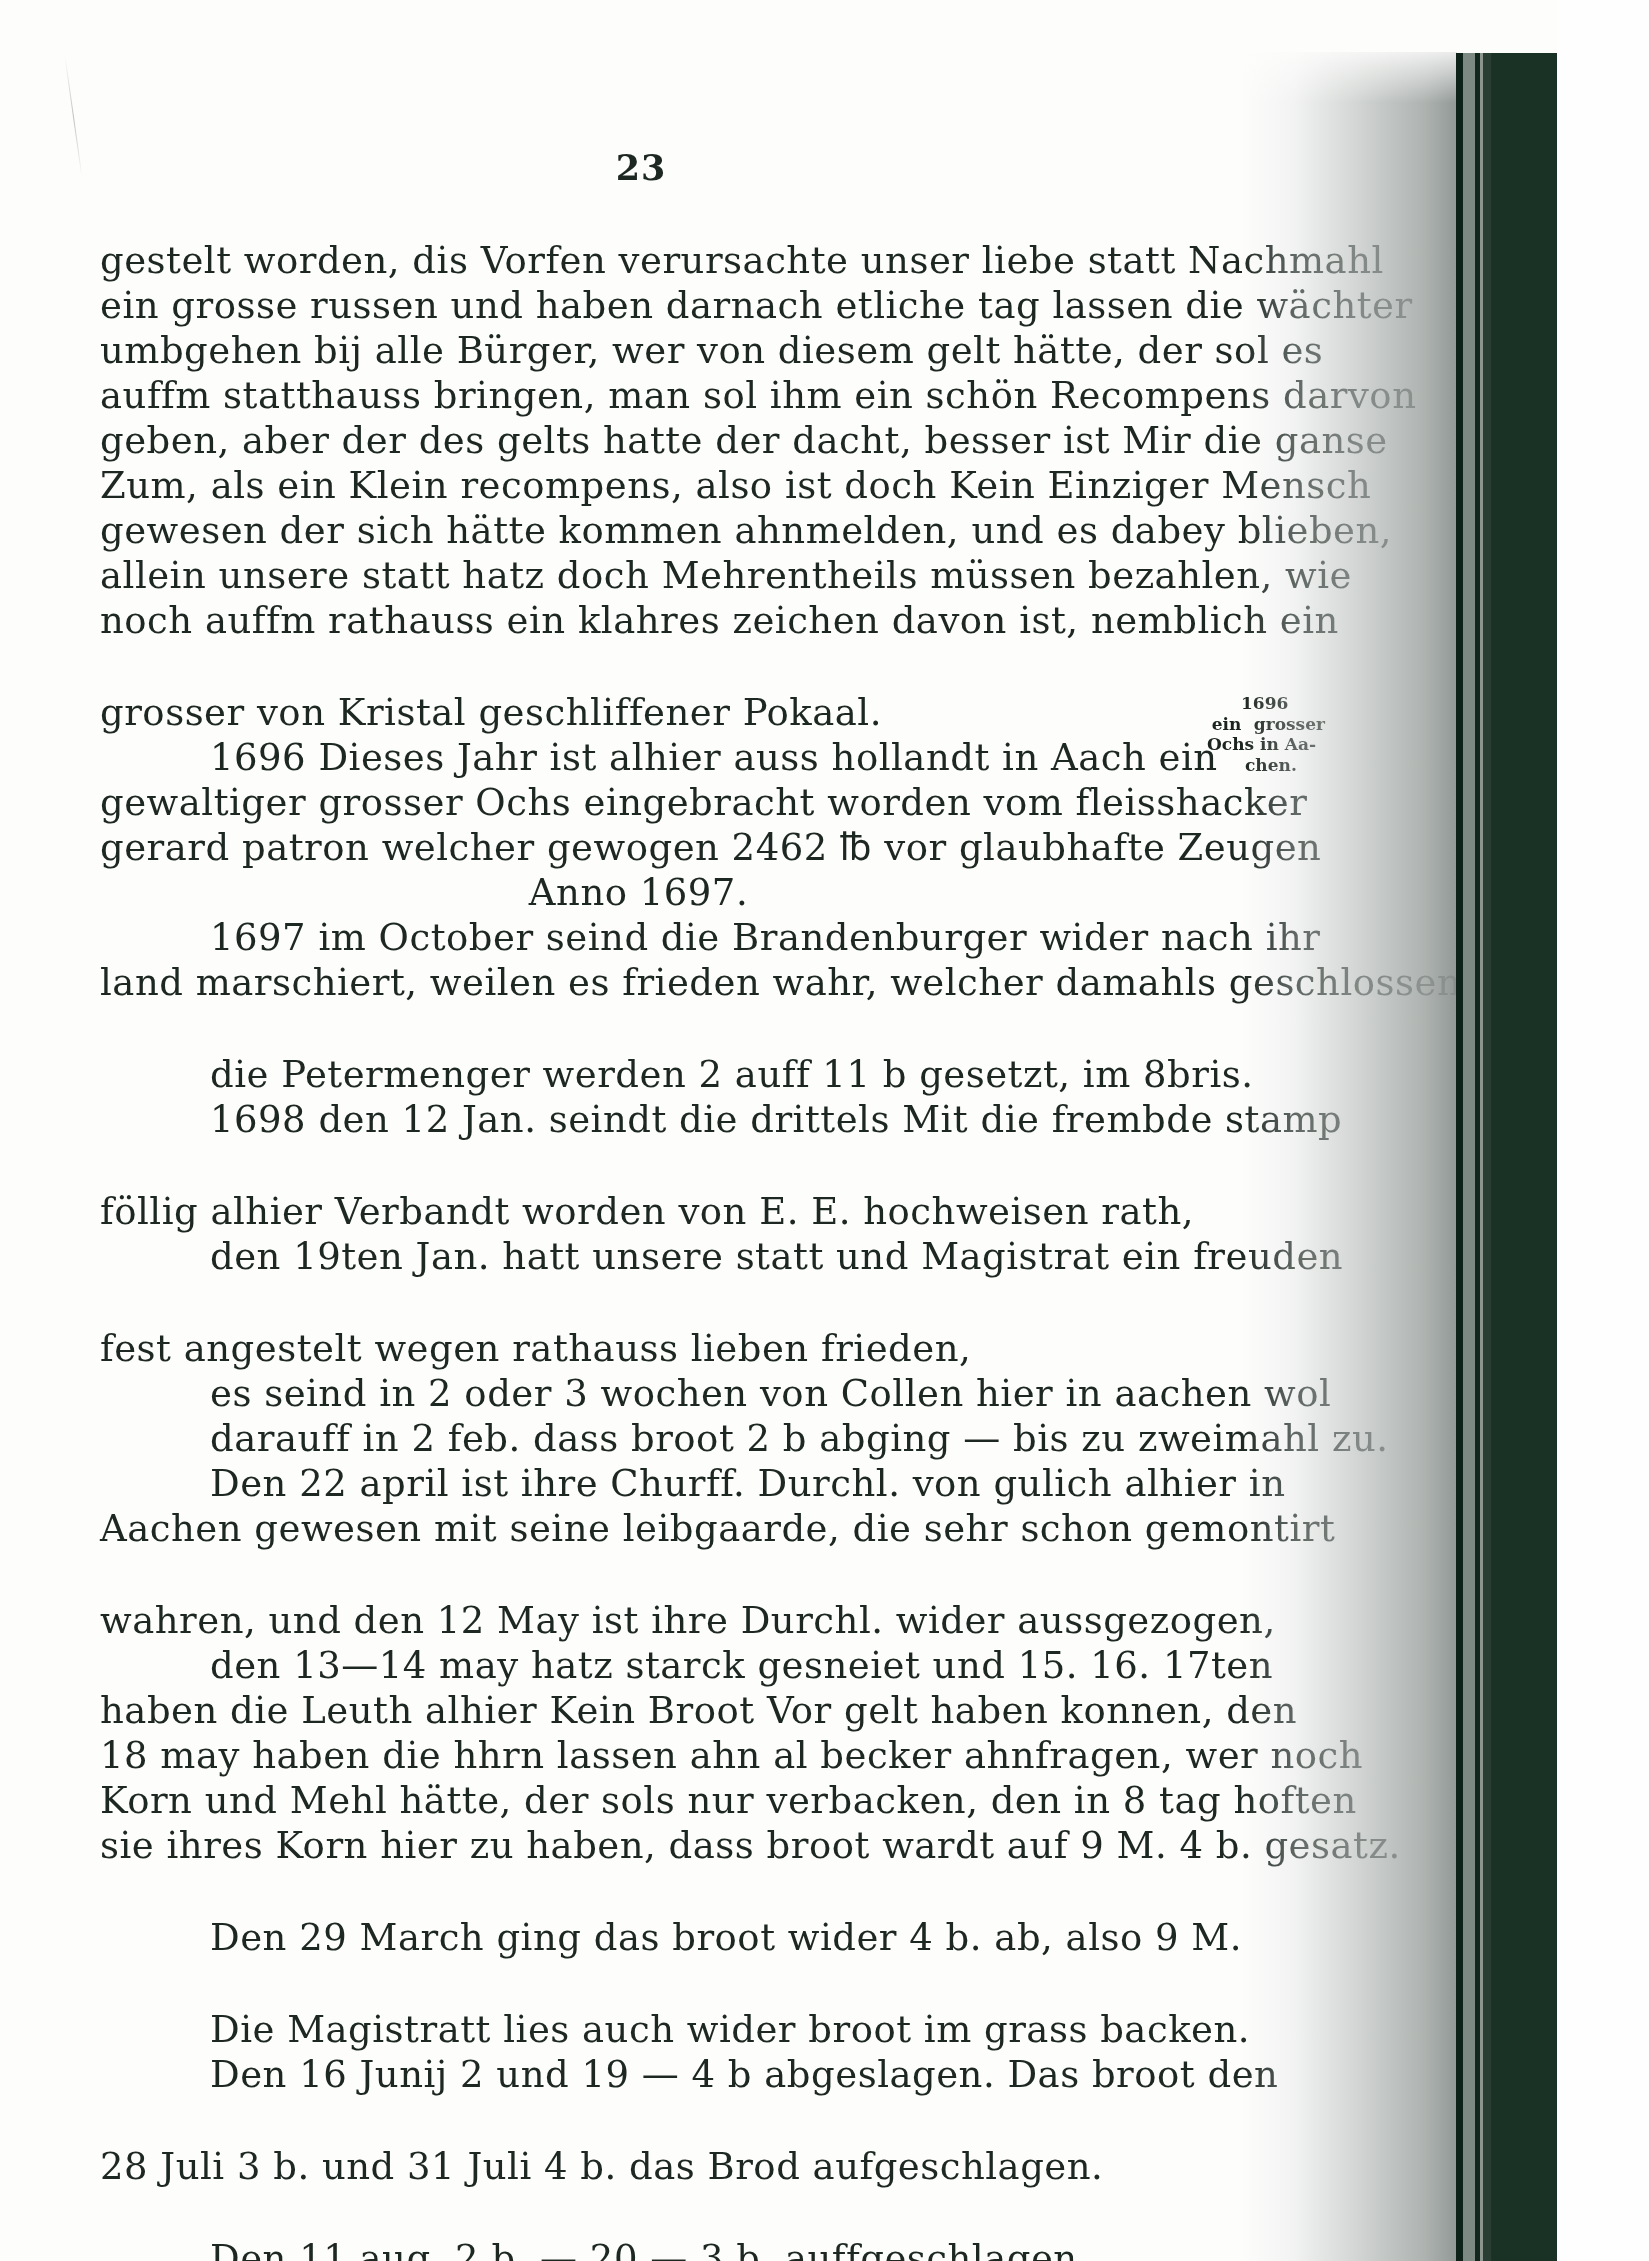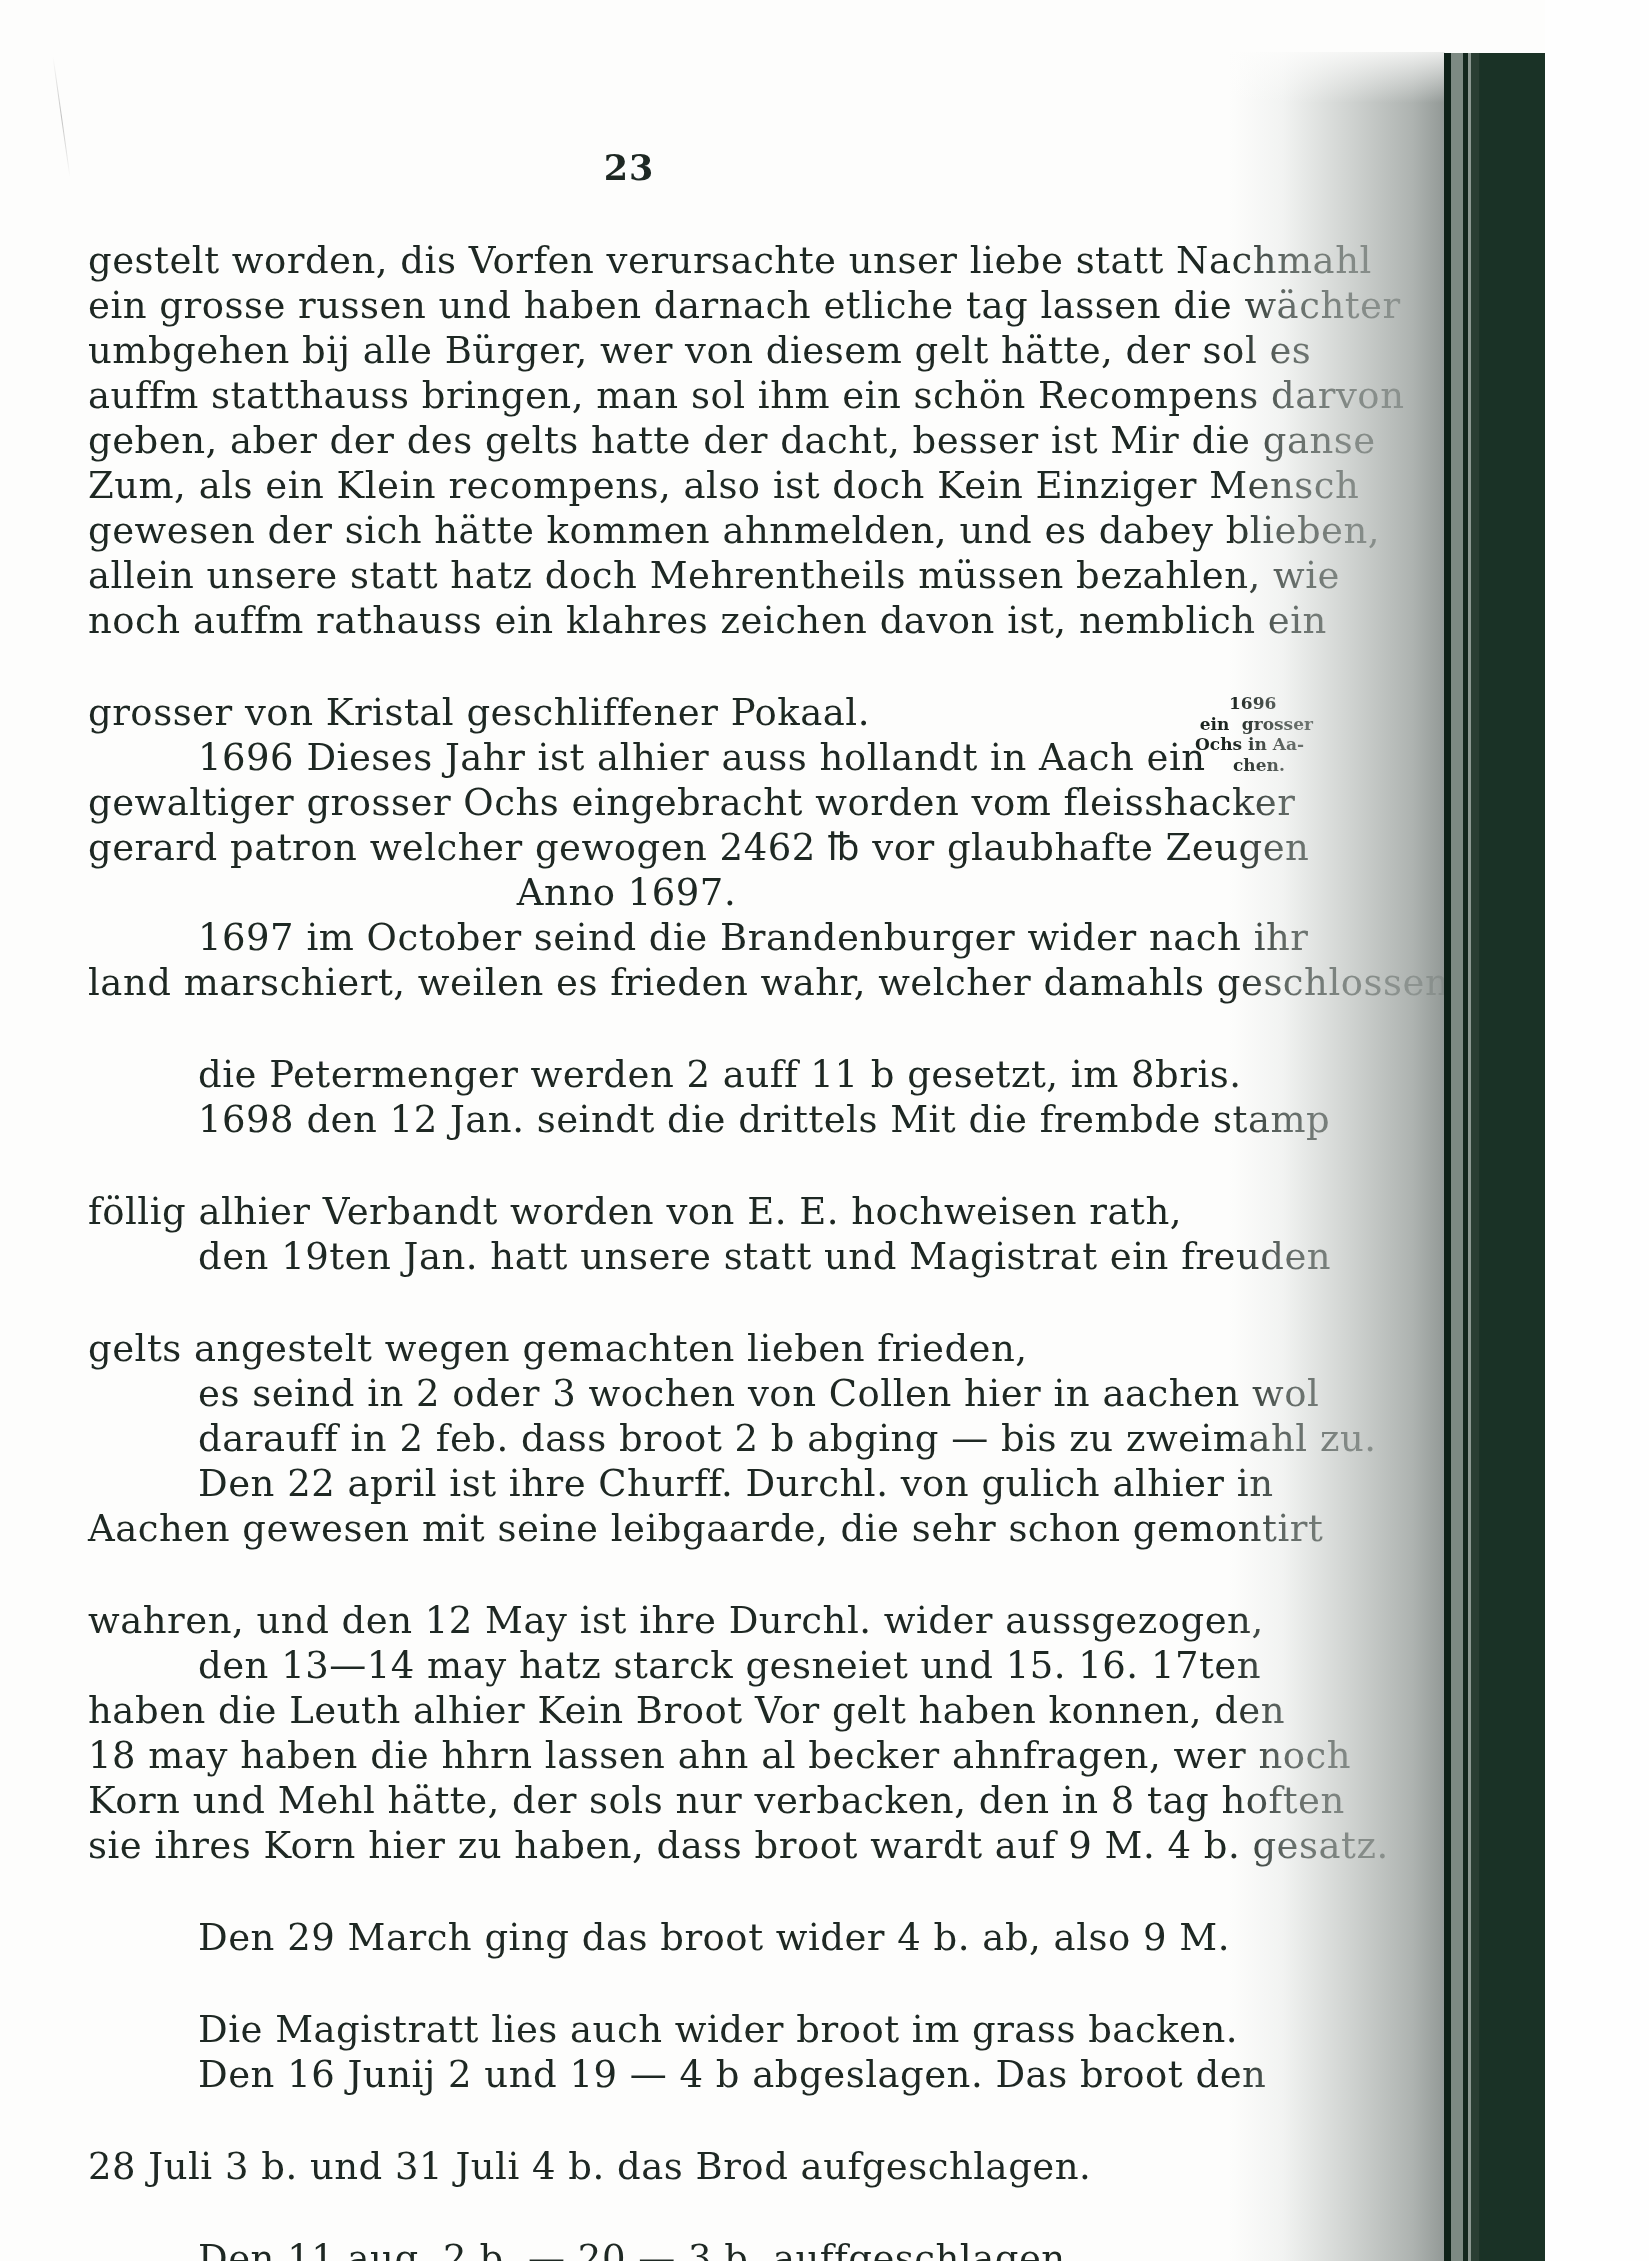--- a/index.html
+++ b/index.html
@@ -10,21 +10,21 @@
     width: 1649px;
     height: 2261px;
     position: relative;
     overflow: hidden;
     background: #fdfdfc;
     font-family: "DejaVu Serif", "Liberation Serif", serif;
     color: #1e2823;
   }
   .page {
     position: absolute;
-    left: 0; top: 0;
+    left: 12px; top: 0;
     width: 1373px;
     height: 2261px;
     padding-left: 34px;
   }
   
   .gutter-shade {
     position: absolute;
     top: 52px;
     left: 1229px;
     width: 216px;
@@ -174,21 +174,21 @@
     <div class="line centered">Anno 1697.</div>
 
     <div class="line indent">1697 im October seind die Brandenburger wider nach ihr</div>
     <div class="line">land marschiert, weilen es frieden wahr, welcher damahls geschlossen,</div>
     <div class="line indent last">die Petermenger werden 2 auff 11 b gesetzt, im 8bris.</div>
 
 
     <div class="line indent">1698 den 12 Jan. seindt die drittels Mit die frembde stamp</div>
     <div class="line last">föllig alhier Verbandt worden von E. E. hochweisen rath,</div>
     <div class="line indent">den 19ten Jan. hatt unsere statt und Magistrat ein freuden</div>
-    <div class="line last">gelts angestelt wegen gemachten lieben frieden,</div>
+    <div class="line last">fest angestelt wegen rathauss lieben frieden,</div>
     <div class="line indent">es seind in 2 oder 3 wochen von Collen hier in aachen wol</div>
     <div class="line indent">darauff in 2 feb. dass broot 2 b abging — bis zu zweimahl zu.</div>
     <div class="line indent">Den 22 april ist ihre Churff. Durchl. von gulich alhier in</div>
     <div class="line">Aachen gewesen mit seine leibgaarde, die sehr schon gemontirt</div>
     <div class="line last">wahren, und den 12 May ist ihre Durchl. wider aussgezogen,</div>
     <div class="line indent">den 13—14 may hatz starck gesneiet und 15. 16. 17ten</div>
     <div class="line">haben die Leuth alhier Kein Broot Vor gelt haben konnen, den</div>
     <div class="line">18 may haben die hhrn lassen ahn al becker ahnfragen, wer noch</div>
     <div class="line">Korn und Mehl hätte, der sols nur verbacken, den in 8 tag hoften</div>
     <div class="line">sie ihres Korn hier zu haben, dass broot wardt auf 9 M. 4 b. gesatz.</div>

